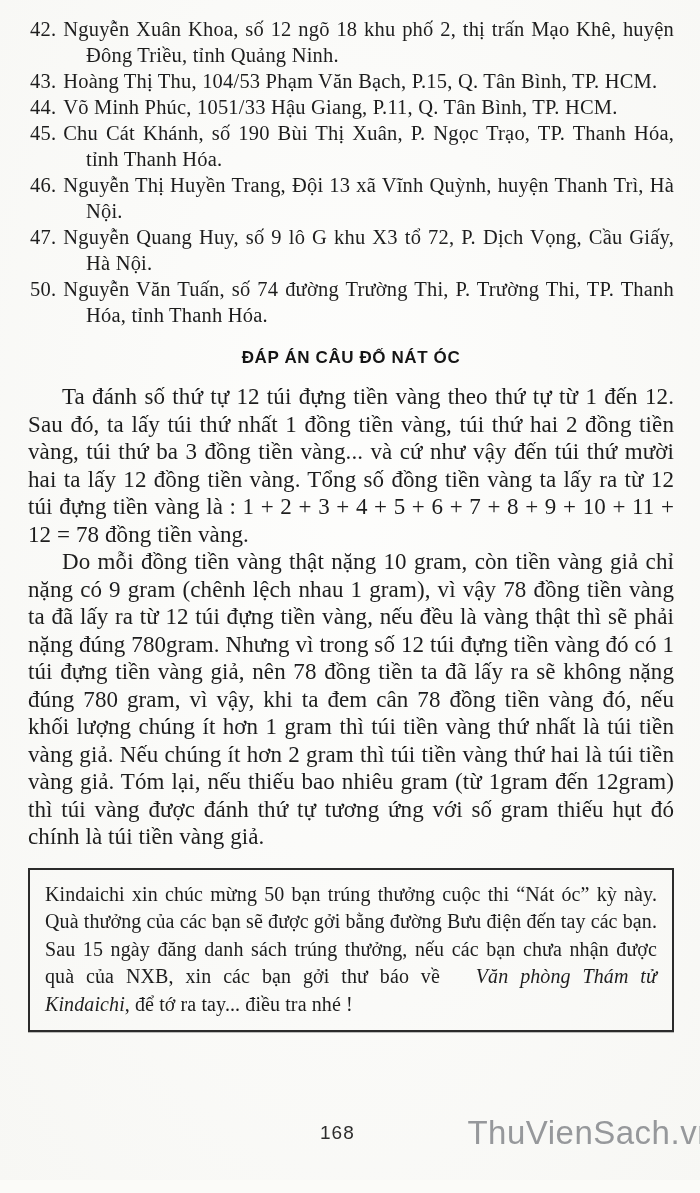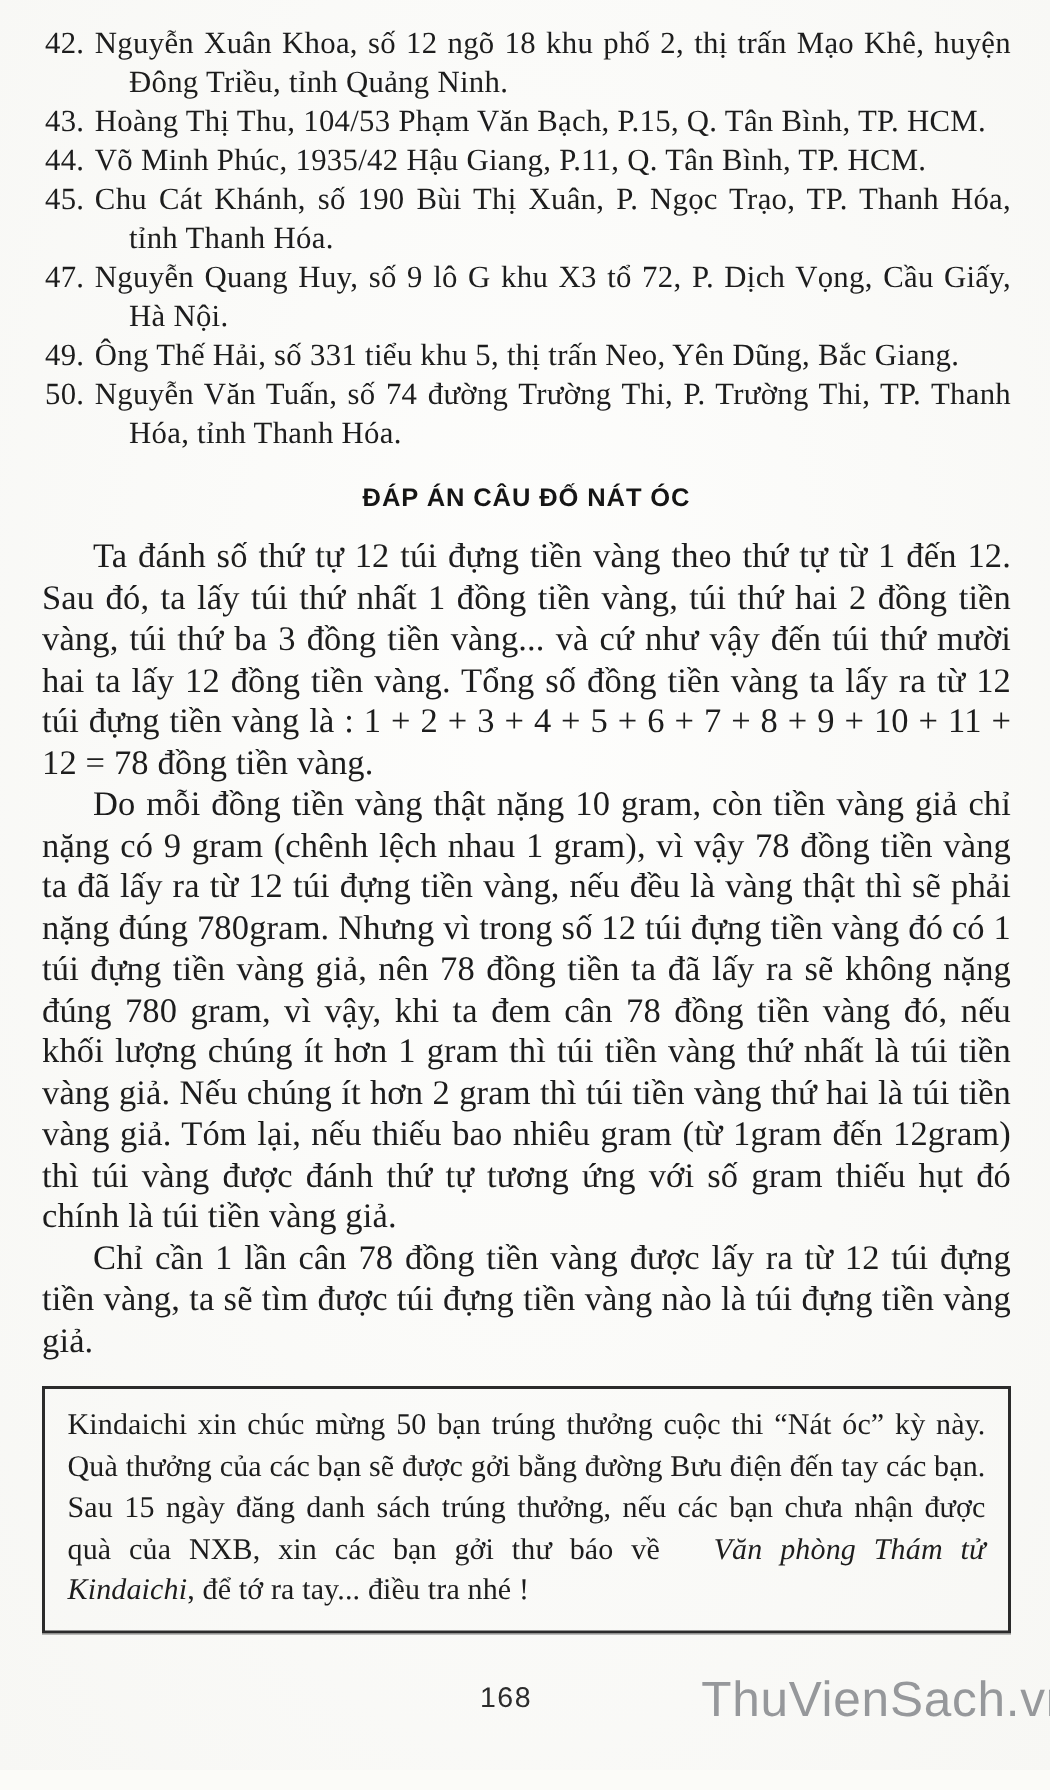--- a/index.html
+++ b/index.html
@@ -107,32 +107,31 @@
   }
 </style>
 </head>
 <body>
 
 <div class="page">
 
   <div class="winners">
     <div class="winner"><span class="num">42.</span><span>Nguyễn Xuân Khoa, số 12 ngõ 18 khu phố 2, thị trấn Mạo Khê, huyện Đông Triều, tỉnh Quảng Ninh.</span></div>
     <div class="winner"><span class="num">43.</span><span>Hoàng Thị Thu, 104/53 Phạm Văn Bạch, P.15, Q. Tân Bình, TP. HCM.</span></div>
-    <div class="winner"><span class="num">44.</span><span>Võ Minh Phúc, 1935/42 Hậu Giang, P.11, Q. Tân Bình, TP. HCM.</span></div>
+    <div class="winner"><span class="num">44.</span><span>Võ Minh Phúc, 1051/33 Hậu Giang, P.11, Q. Tân Bình, TP. HCM.</span></div>
     <div class="winner"><span class="num">45.</span><span>Chu Cát Khánh, số 190 Bùi Thị Xuân, P. Ngọc Trạo, TP. Thanh Hóa, tỉnh Thanh Hóa.</span></div>
+    <div class="winner"><span class="num">46.</span><span>Nguyễn Thị Huyền Trang, Đội 13 xã Vĩnh Quỳnh, huyện Thanh Trì, Hà Nội.</span></div>
     <div class="winner"><span class="num">47.</span><span>Nguyễn Quang Huy, số 9 lô G khu X3 tổ 72, P. Dịch Vọng, Cầu Giấy, Hà Nội.</span></div>
-    <div class="winner"><span class="num">49.</span><span>Ông Thế Hải, số 331 tiểu khu 5, thị trấn Neo, Yên Dũng, Bắc Giang.</span></div>
     <div class="winner"><span class="num">50.</span><span>Nguyễn Văn Tuấn, số 74 đường Trường Thi, P. Trường Thi, TP. Thanh Hóa, tỉnh Thanh Hóa.</span></div>
   </div>
 
   <h2 class="section-heading">ĐÁP ÁN CÂU ĐỐ NÁT ÓC</h2>
 
   <p class="para">Ta đánh số thứ tự 12 túi đựng tiền vàng theo thứ tự từ 1 đến 12. Sau đó, ta lấy túi thứ nhất 1 đồng tiền vàng, túi thứ hai 2 đồng tiền vàng, túi thứ ba 3 đồng tiền vàng... và cứ như vậy đến túi thứ mười hai ta lấy 12 đồng tiền vàng. Tổng số đồng tiền vàng ta lấy ra từ 12 túi đựng tiền vàng là : 1 + 2 + 3 + 4 + 5 + 6 + 7 + 8 + 9 + 10 + 11 + 12 = 78 đồng tiền vàng.</p>
   <p class="para">Do mỗi đồng tiền vàng thật nặng 10 gram, còn tiền vàng giả chỉ nặng có 9 gram (chênh lệch nhau 1 gram), vì vậy 78 đồng tiền vàng ta đã lấy ra từ 12 túi đựng tiền vàng, nếu đều là vàng thật thì sẽ phải nặng đúng 780gram. Nhưng vì trong số 12 túi đựng tiền vàng đó có 1 túi đựng tiền vàng giả, nên 78 đồng tiền ta đã lấy ra sẽ không nặng đúng 780 gram, vì vậy, khi ta đem cân 78 đồng tiền vàng đó, nếu khối lượng chúng ít hơn 1 gram thì túi tiền vàng thứ nhất là túi tiền vàng giả. Nếu chúng ít hơn 2 gram thì túi tiền vàng thứ hai là túi tiền vàng giả. Tóm lại, nếu thiếu bao nhiêu gram (từ 1gram đến 12gram) thì túi vàng được đánh thứ tự tương ứng với số gram thiếu hụt đó chính là túi tiền vàng giả.</p>
-  <p class="para">Chỉ cần 1 lần cân 78 đồng tiền vàng được lấy ra từ 12 túi đựng tiền vàng, ta sẽ tìm được túi đựng tiền vàng nào là túi đựng tiền vàng giả.</p>
 
   <div class="notice-box">
     <p><span>Kindaichi xin chúc mừng 50 bạn trúng thưởng cuộc thi “Nát óc” kỳ này. Quà thưởng của các bạn sẽ được gởi bằng đường Bưu điện đến tay các bạn. Sau 15 ngày đăng danh sách trúng thưởng, nếu các bạn chưa nhận được quà của NXB, xin các bạn gởi thư báo về </span><span class="italic">Văn phòng Thám tử Kindaichi</span><span>, để tớ ra tay... điều tra nhé !</span></p>
   </div>
 
   <div class="footer">
     <span class="page-number">168</span>
     <span class="watermark">ThuVienSach.vn</span>
   </div>
 

